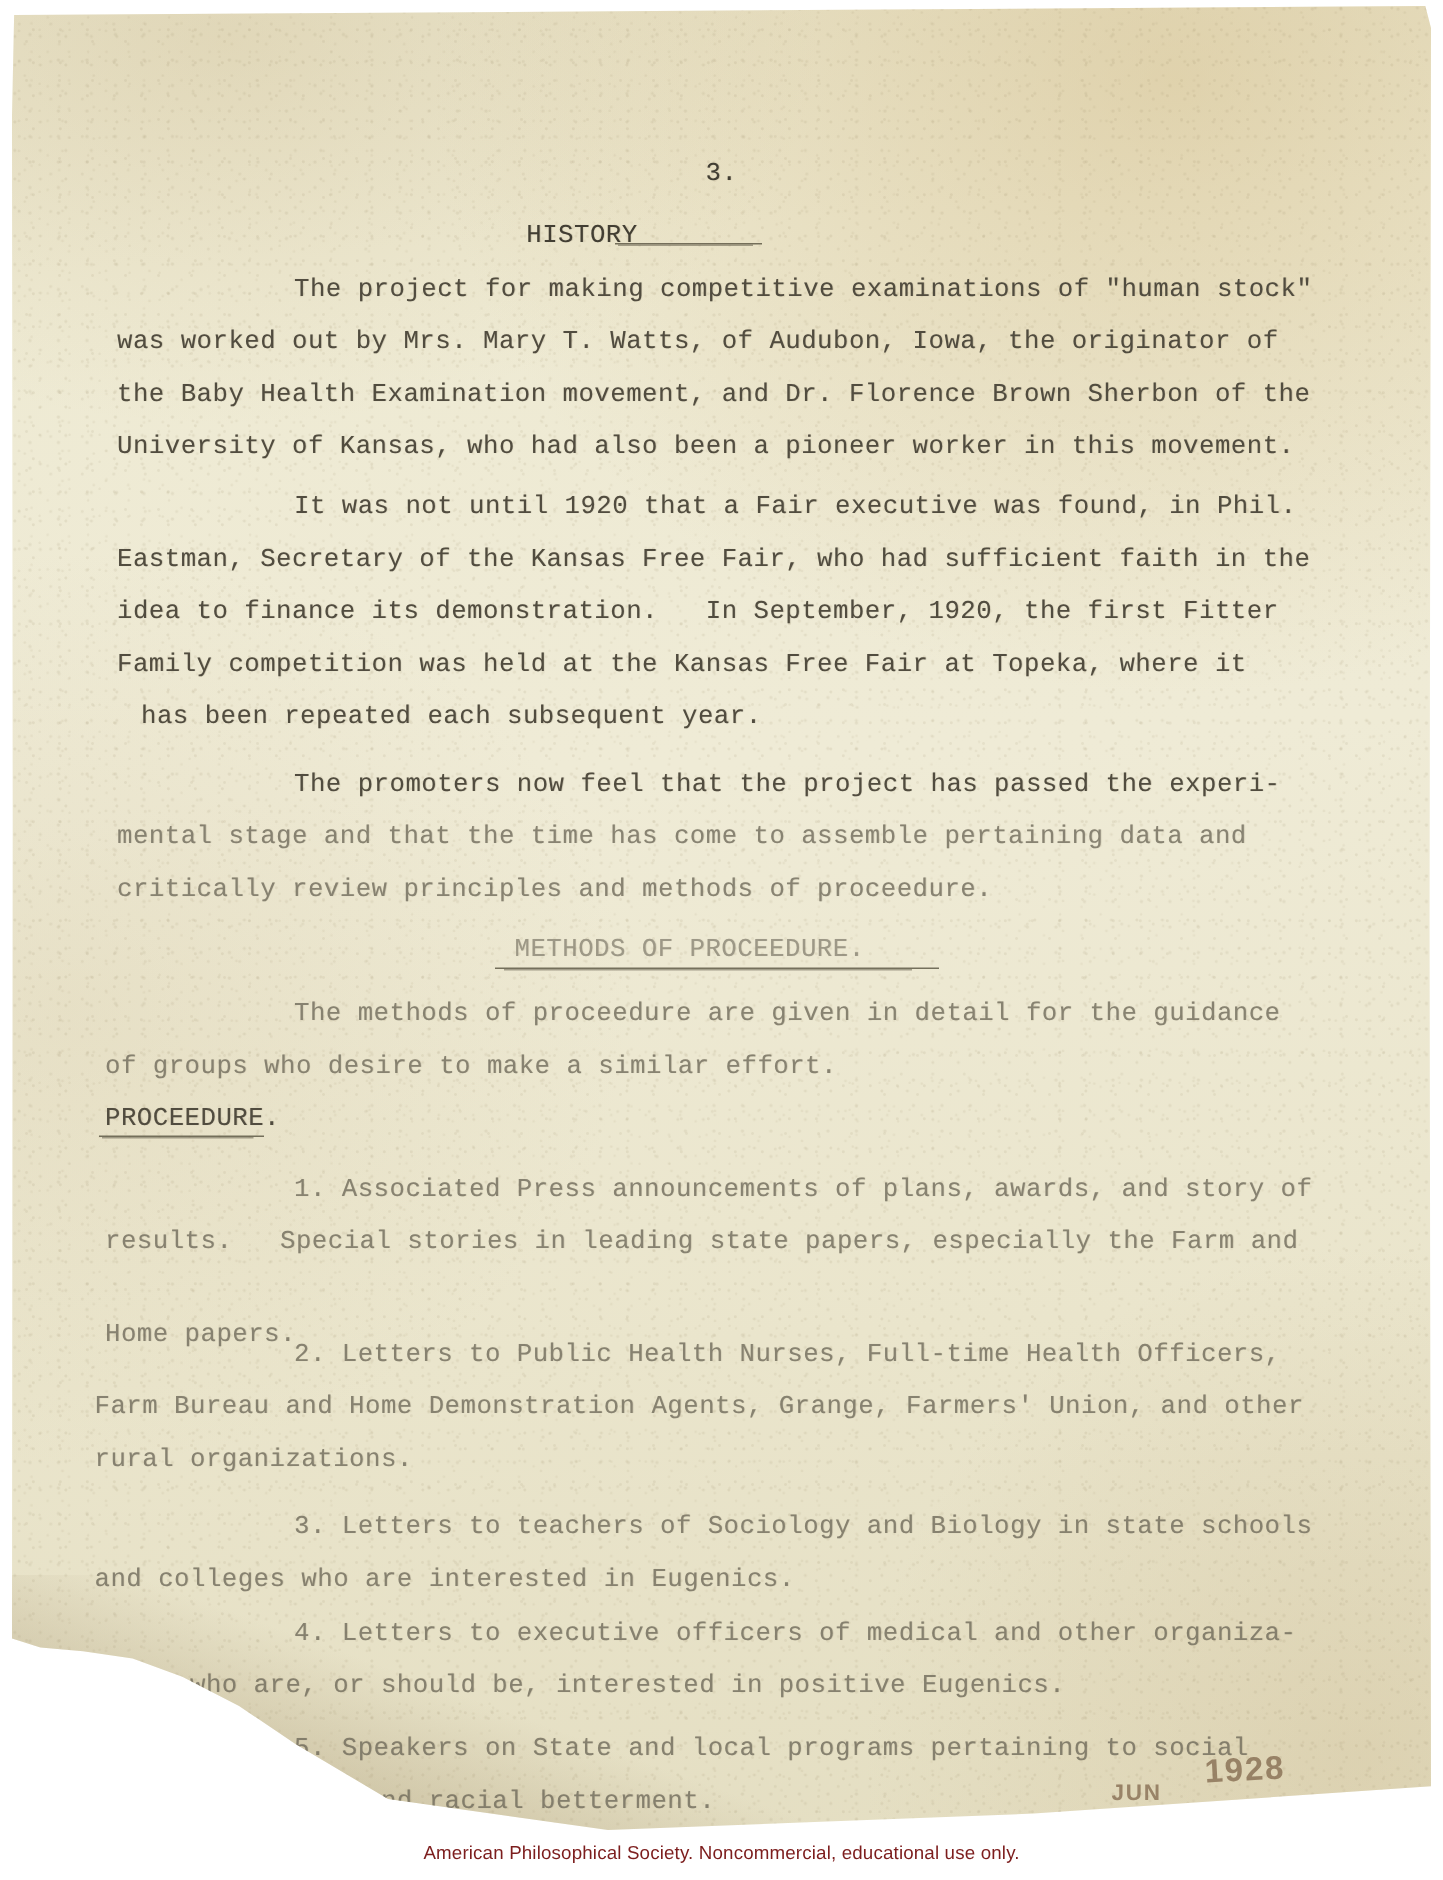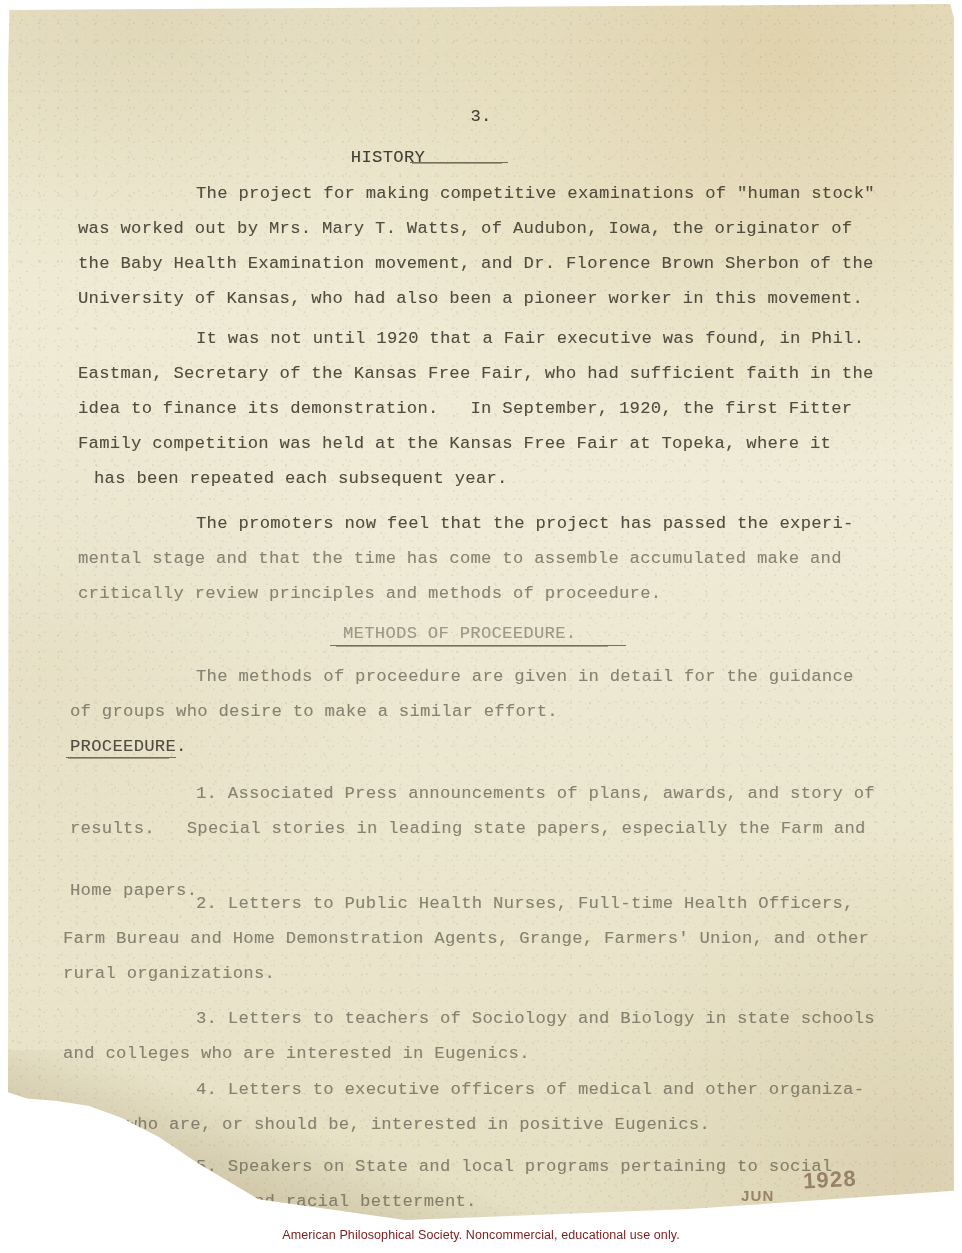--- a/index.html
+++ b/index.html
@@ -167,21 +167,21 @@
       <div class="ln" style="left:70px;  top:242px;">the Baby Health Examination movement, and Dr. Florence Brown Sherbon of the</div>
       <div class="ln" style="left:70px;  top:277px;">University of Kansas, who had also been a pioneer worker in this movement.</div>
 
       <div class="ln" style="left:188px; top:317px;text-align:center;">It was not until 1920 that a Fair executive was found, in Phil.</div>
       <div class="ln" style="left:70px;  top:352px;">Eastman, Secretary of the Kansas Free Fair, who had sufficient faith in the</div>
       <div class="ln" style="left:70px;  top:387px;">idea to finance its demonstration.   In September, 1920, the first Fitter</div>
       <div class="ln" style="left:70px;  top:422px;">Family competition was held at the Kansas Free Fair at Topeka, where it</div>
       <div class="ln" style="left:70px;  top:457px;margin-left:16px;">has been repeated each subsequent year.</div>
 
       <div class="ln" style="left:188px; top:502px;">The promoters now feel that the project has passed the experi-</div>
-      <div class="ln faint" style="left:70px;  top:537px;">mental stage and that the time has come to assemble accumulated make and</div>
+      <div class="ln faint" style="left:70px;  top:537px;">mental stage and that the time has come to assemble pertaining data and</div>
       <div class="ln faint" style="left:70px;  top:572px;">critically review principles and methods of proceedure.</div>
 
       <div class="ln fainter" style="left:335px; top:612px;">METHODS OF PROCEEDURE.</div>
       <div class="uline" style="left:322px; top:641px; width:296px;"></div>
 
       <div class="ln faint" style="left:188px; top:655px;">The methods of proceedure are given in detail for the guidance</div>
       <div class="ln faint" style="left:62px;  top:690px;">of groups who desire to make a similar effort.</div>
 
       <div class="ln" style="left:62px;  top:725px;">PROCEEDURE.</div>
       <div class="uline" style="left:58px; top:753px; width:110px;"></div>

